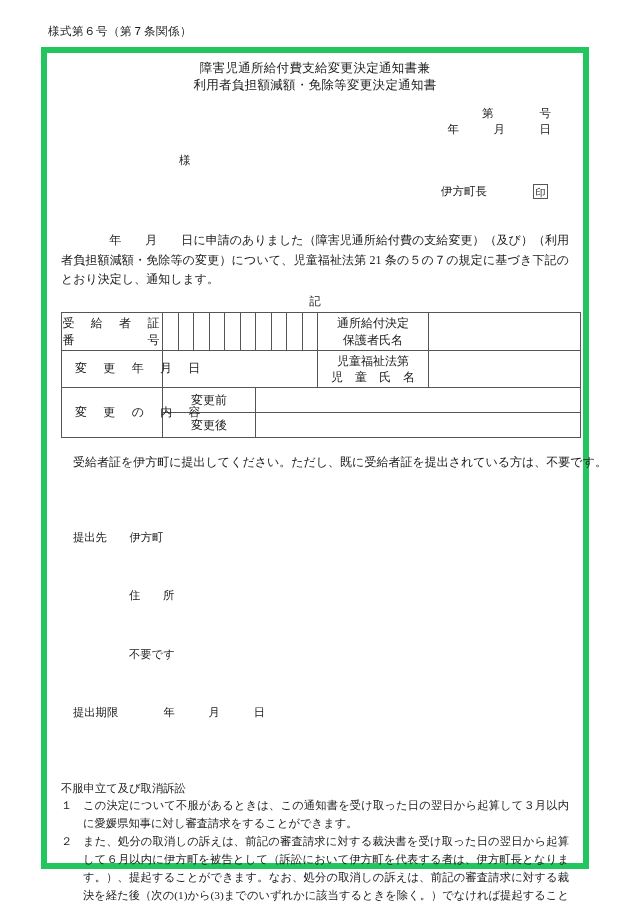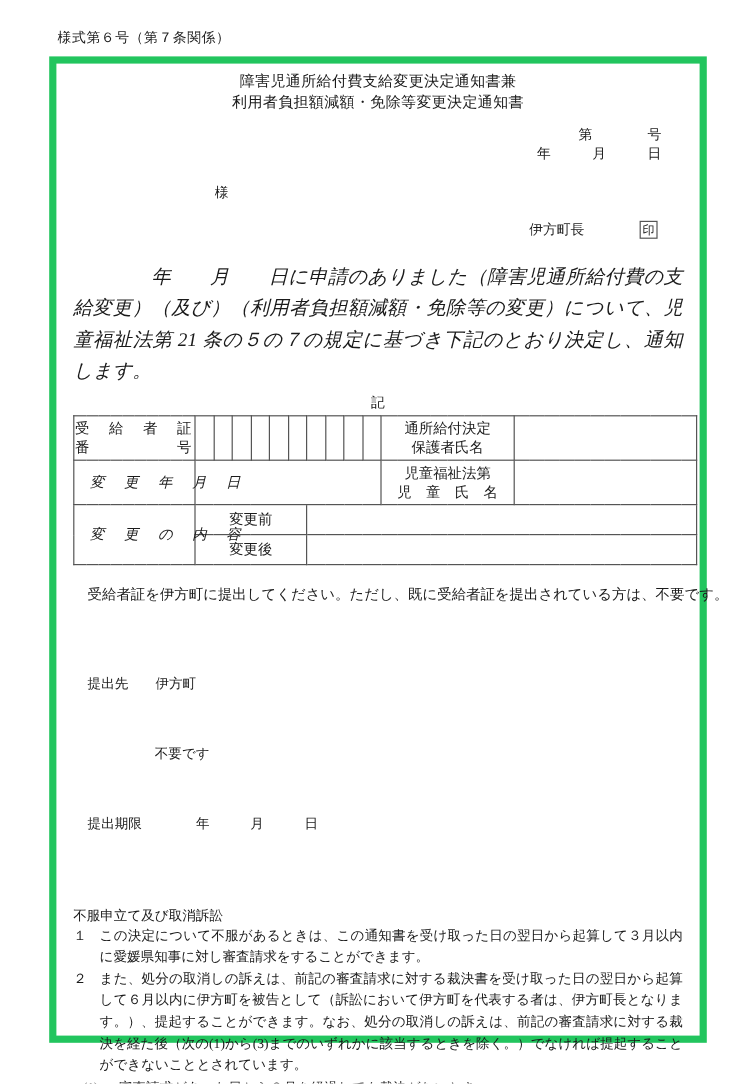--- a/index.html
+++ b/index.html
@@ -93,27 +93,26 @@
     height: 15px;
     line-height: 15px;
     text-align: center;
     font-size: 10px;
     border: 1px solid #555;
     box-sizing: border-box;
   }
 
   
   .para {
-    margin-top: 20px;
-    font-size: 16px;
+    margin-top: 32px;
+    font-size: 12px;
     line-height: 1.62;
     text-align: justify;
     white-space: pre-wrap;
     text-indent: 0;
-    font-style: italic;
   }
 
   
   .ki {
     margin-top: 5px;
     text-align: center;
     font-size: 11.5px;
   }
 
   
@@ -133,21 +132,20 @@
   .t-top { margin-top: 3px; }
   .lbl {
     letter-spacing: 0.18em;
     padding: 0 6px !important;
     white-space: nowrap;
   }
   .lbl-spread {
     display: flex;
     justify-content: space-between;
     padding: 0 7px;
-    font-style: italic;
   }
   .two-line {
     line-height: 1.35;
     padding: 2px 0 !important;
   }
   .num-cell { width: 14.5px; }
   .tall-2 { height: 30px; }
   .box-big { height: 58px; }
 
   
@@ -275,20 +273,21 @@
             <td class="box-big" colspan="6">変更後</td>
             <td class="box-big" colspan="24"></td>
           </tr>
         </tbody>
       </table>
 
       <div class="note1">受給者証を伊方町に提出してください。ただし、既に受給者証を提出されている方は、不要です。</div>
 
       <div class="submit-block">
         <div><span>提出先</span>　　<span>伊方町</span></div>
+        <div style="padding-left:56px;">住　　所</div>
         <div style="padding-left:56px;">不要です</div>
         <div><span>提出期限</span>　　　　<span>年　　　月　　　日</span></div>
       </div>
 
       <div class="appeal-head">不服申立て及び取消訴訟</div>
 
       <div class="appeal-item">
         <span class="mark">１</span>
         <span class="body">この決定について不服があるときは、この通知書を受け取った日の翌日から起算して３月以内に愛媛県知事に対し審査請求をすることができます。</span>
       </div>

